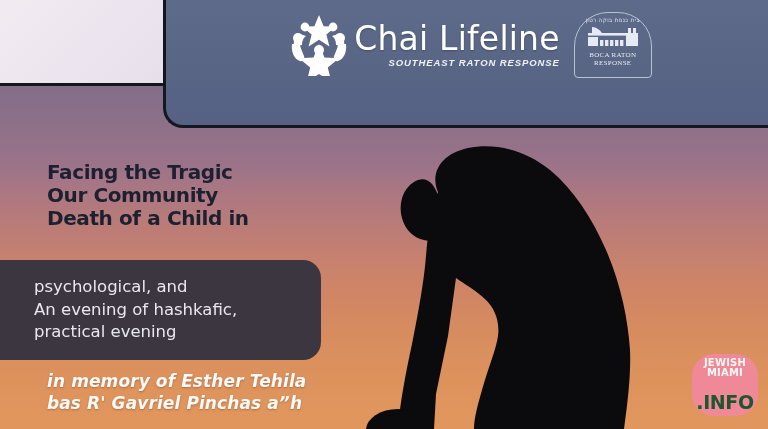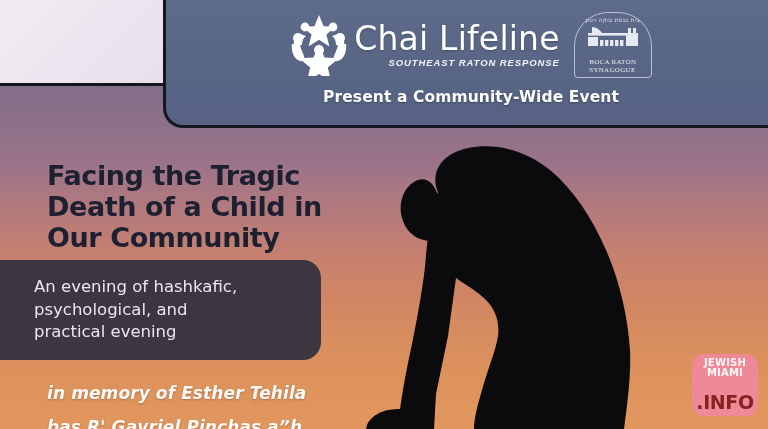--- a/index.html
+++ b/index.html
@@ -72,42 +72,42 @@
     padding-top:4px;box-sizing:border-box;
     position:relative;
   }
   .brs-heb{
     font-size:5.5px;color:#dfe4ee;letter-spacing:.4px;
     transform:scaleY(1.05);white-space:nowrap;margin-bottom:1px;
     font-family:"DejaVu Sans", sans-serif;
   }
   .brs-building{width:54px;height:24px;}
   .brs-name{
-    font-size:7px;color:#e8ebf2;text-align:left;line-height:1.15;
-    letter-spacing:.3px;margin-top:10px;font-family:"Liberation Serif", serif;
+    font-size:7px;color:#e8ebf2;text-align:center;line-height:1.15;
+    letter-spacing:.3px;margin-top:3px;font-family:"Liberation Serif", serif;
   }
   .present{
     color:#fff;font-size:15.5px;font-weight:700;letter-spacing:.1px;
     margin-top:4px;font-family:"DejaVu Sans", sans-serif;
     text-shadow:0 1px 2px rgba(0,0,0,.28);
   }
 
   
   .corner-panel{
     position:absolute;left:-6px;top:-6px;width:172px;height:92px;
     background:linear-gradient(135deg,#f2ecf2 0%,#ece4ee 60%,#e7dfe9 100%);
     border:3px solid #14161d;
     border-top:none;border-left:none;
     box-sizing:border-box;
   }
 
   
   .headline{
     position:absolute;left:47px;top:161px;width:330px;
-    color:#1d2030;font-size:27px;font-weight:800;line-height:1.14;
+    color:#1d2030;font-size:20px;font-weight:800;line-height:1.14;
     letter-spacing:-.4px;font-family:"DejaVu Sans", sans-serif;
   }
   .headline span{display:block;}
 
   
   .subbox{
     position:absolute;left:-10px;top:260px;width:331px;height:100px;
     background:#3b3640;
     border-radius:0 18px 18px 0;
     display:flex;align-items:center;
@@ -120,32 +120,32 @@
   .subbox p span{display:block;}
 
   
   .memorial{
     position:absolute;left:47px;top:370px;width:330px;
     color:#fdfaf8;font-size:17px;font-weight:700;font-style:italic;
     line-height:1.3;letter-spacing:.1px;
     font-family:"DejaVu Sans", sans-serif;
     text-shadow:0 1px 2px rgba(90,40,20,.35);
   }
-  .memorial span{display:block;margin-top:12px;}
+  .memorial span{display:block;}
 
   
   .watermark{
     position:absolute;left:692px;top:354px;width:66px;height:62px;
-    background:#f1899c;border-radius:12px;
+    background:#f1899c;border-radius:22px;
     display:flex;flex-direction:column;align-items:center;justify-content:center;
     opacity:.94;
   }
   .wm-l1,.wm-l2{color:#fff;font-size:10px;font-weight:700;line-height:1.02;letter-spacing:.2px;
     font-family:"DejaVu Sans", sans-serif;}
-  .wm-l3{color:#7f1d1d;font-size:19px;font-weight:800;line-height:1;letter-spacing:-.4px;margin-top:15px;
+  .wm-l3{color:#14532d;font-size:19px;font-weight:800;line-height:1;letter-spacing:-.4px;margin-top:15px;
     font-family:"DejaVu Sans", sans-serif;}
 </style>
 </head>
 <body>
 
 <div class="stage">
 
   <div class="bg"></div>
   <div class="bg-warm"></div>
 
@@ -217,41 +217,40 @@
               <rect x="34" y="16" width="3.4" height="6"></rect>
               <rect x="40" y="10" width="12" height="12"></rect>
               <rect x="2" y="9" width="50" height="2.6"></rect>
               <path d="M6 3 C10 3, 14 6, 16 9 L6 9 Z"></path>
               <rect x="42" y="4" width="3" height="5"></rect>
               <rect x="47" y="4" width="3" height="5"></rect>
             </g>
           </svg>
           <div class="brs-name">
             <div>BOCA RATON</div>
-            <div>SYNAGOGUE</div>
+            <div>RESPONSE</div>
           </div>
         </div>
 
       </div>
-      <div class="present">Present a Community-Wide Event</div>
     </div>
   </div>
 
   <div class="corner-panel"></div>
 
   <div class="headline">
     <span>Facing the Tragic</span>
+    <span>Our Community</span>
     <span>Death of a Child in</span>
-    <span>Our Community</span>
   </div>
 
   <div class="subbox">
     <p>
+      <span>psychological, and</span>
       <span>An evening of hashkafic,</span>
-      <span>psychological, and</span>
       <span>practical evening</span>
     </p>
   </div>
 
   <div class="memorial">
     <span>in memory of Esther Tehila</span>
     <span>bas R' Gavriel Pinchas a”h</span>
   </div>
 
   <div class="watermark">

